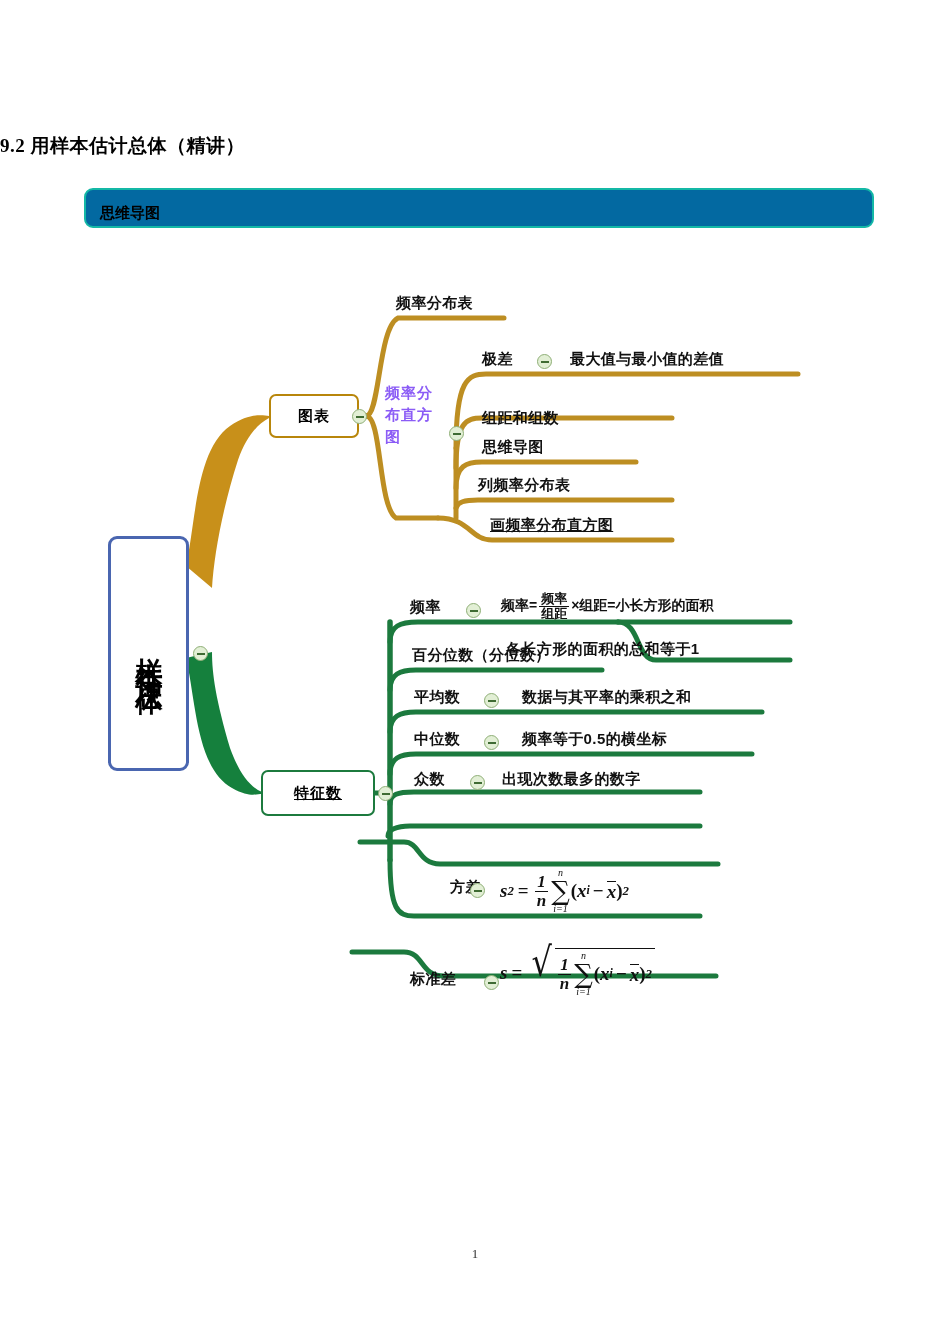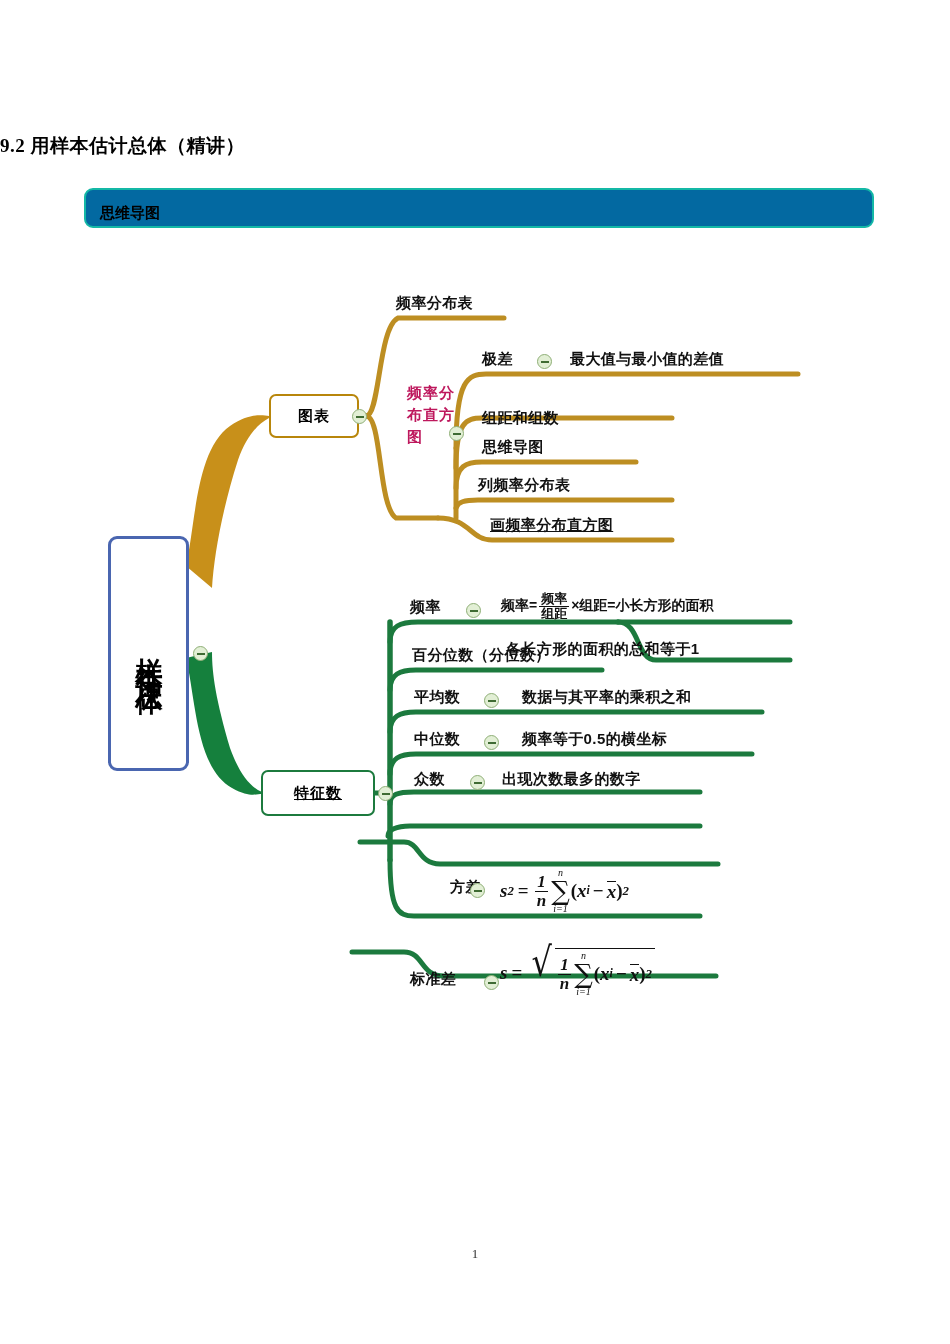--- a/index.html
+++ b/index.html
@@ -128,22 +128,21 @@
   .leaf-vert {
     position: absolute;
     left: 385px;
     top: 112px;
     width: 62px;
     font-family: "Liberation Sans", "DejaVu Sans", sans-serif;
     font-weight: bold;
     font-size: 15px;
     line-height: 1.45;
     letter-spacing: 1px;
-    color: #be185d;
-    margin-left: 22px;
+    color: #8b5cf6;
   }
 
   
   .toggle {
     position: absolute;
     width: 15px;
     height: 15px;
     border-radius: 50%;
     background: #E2EFD5;
     border: 1px solid #8FAF77;

